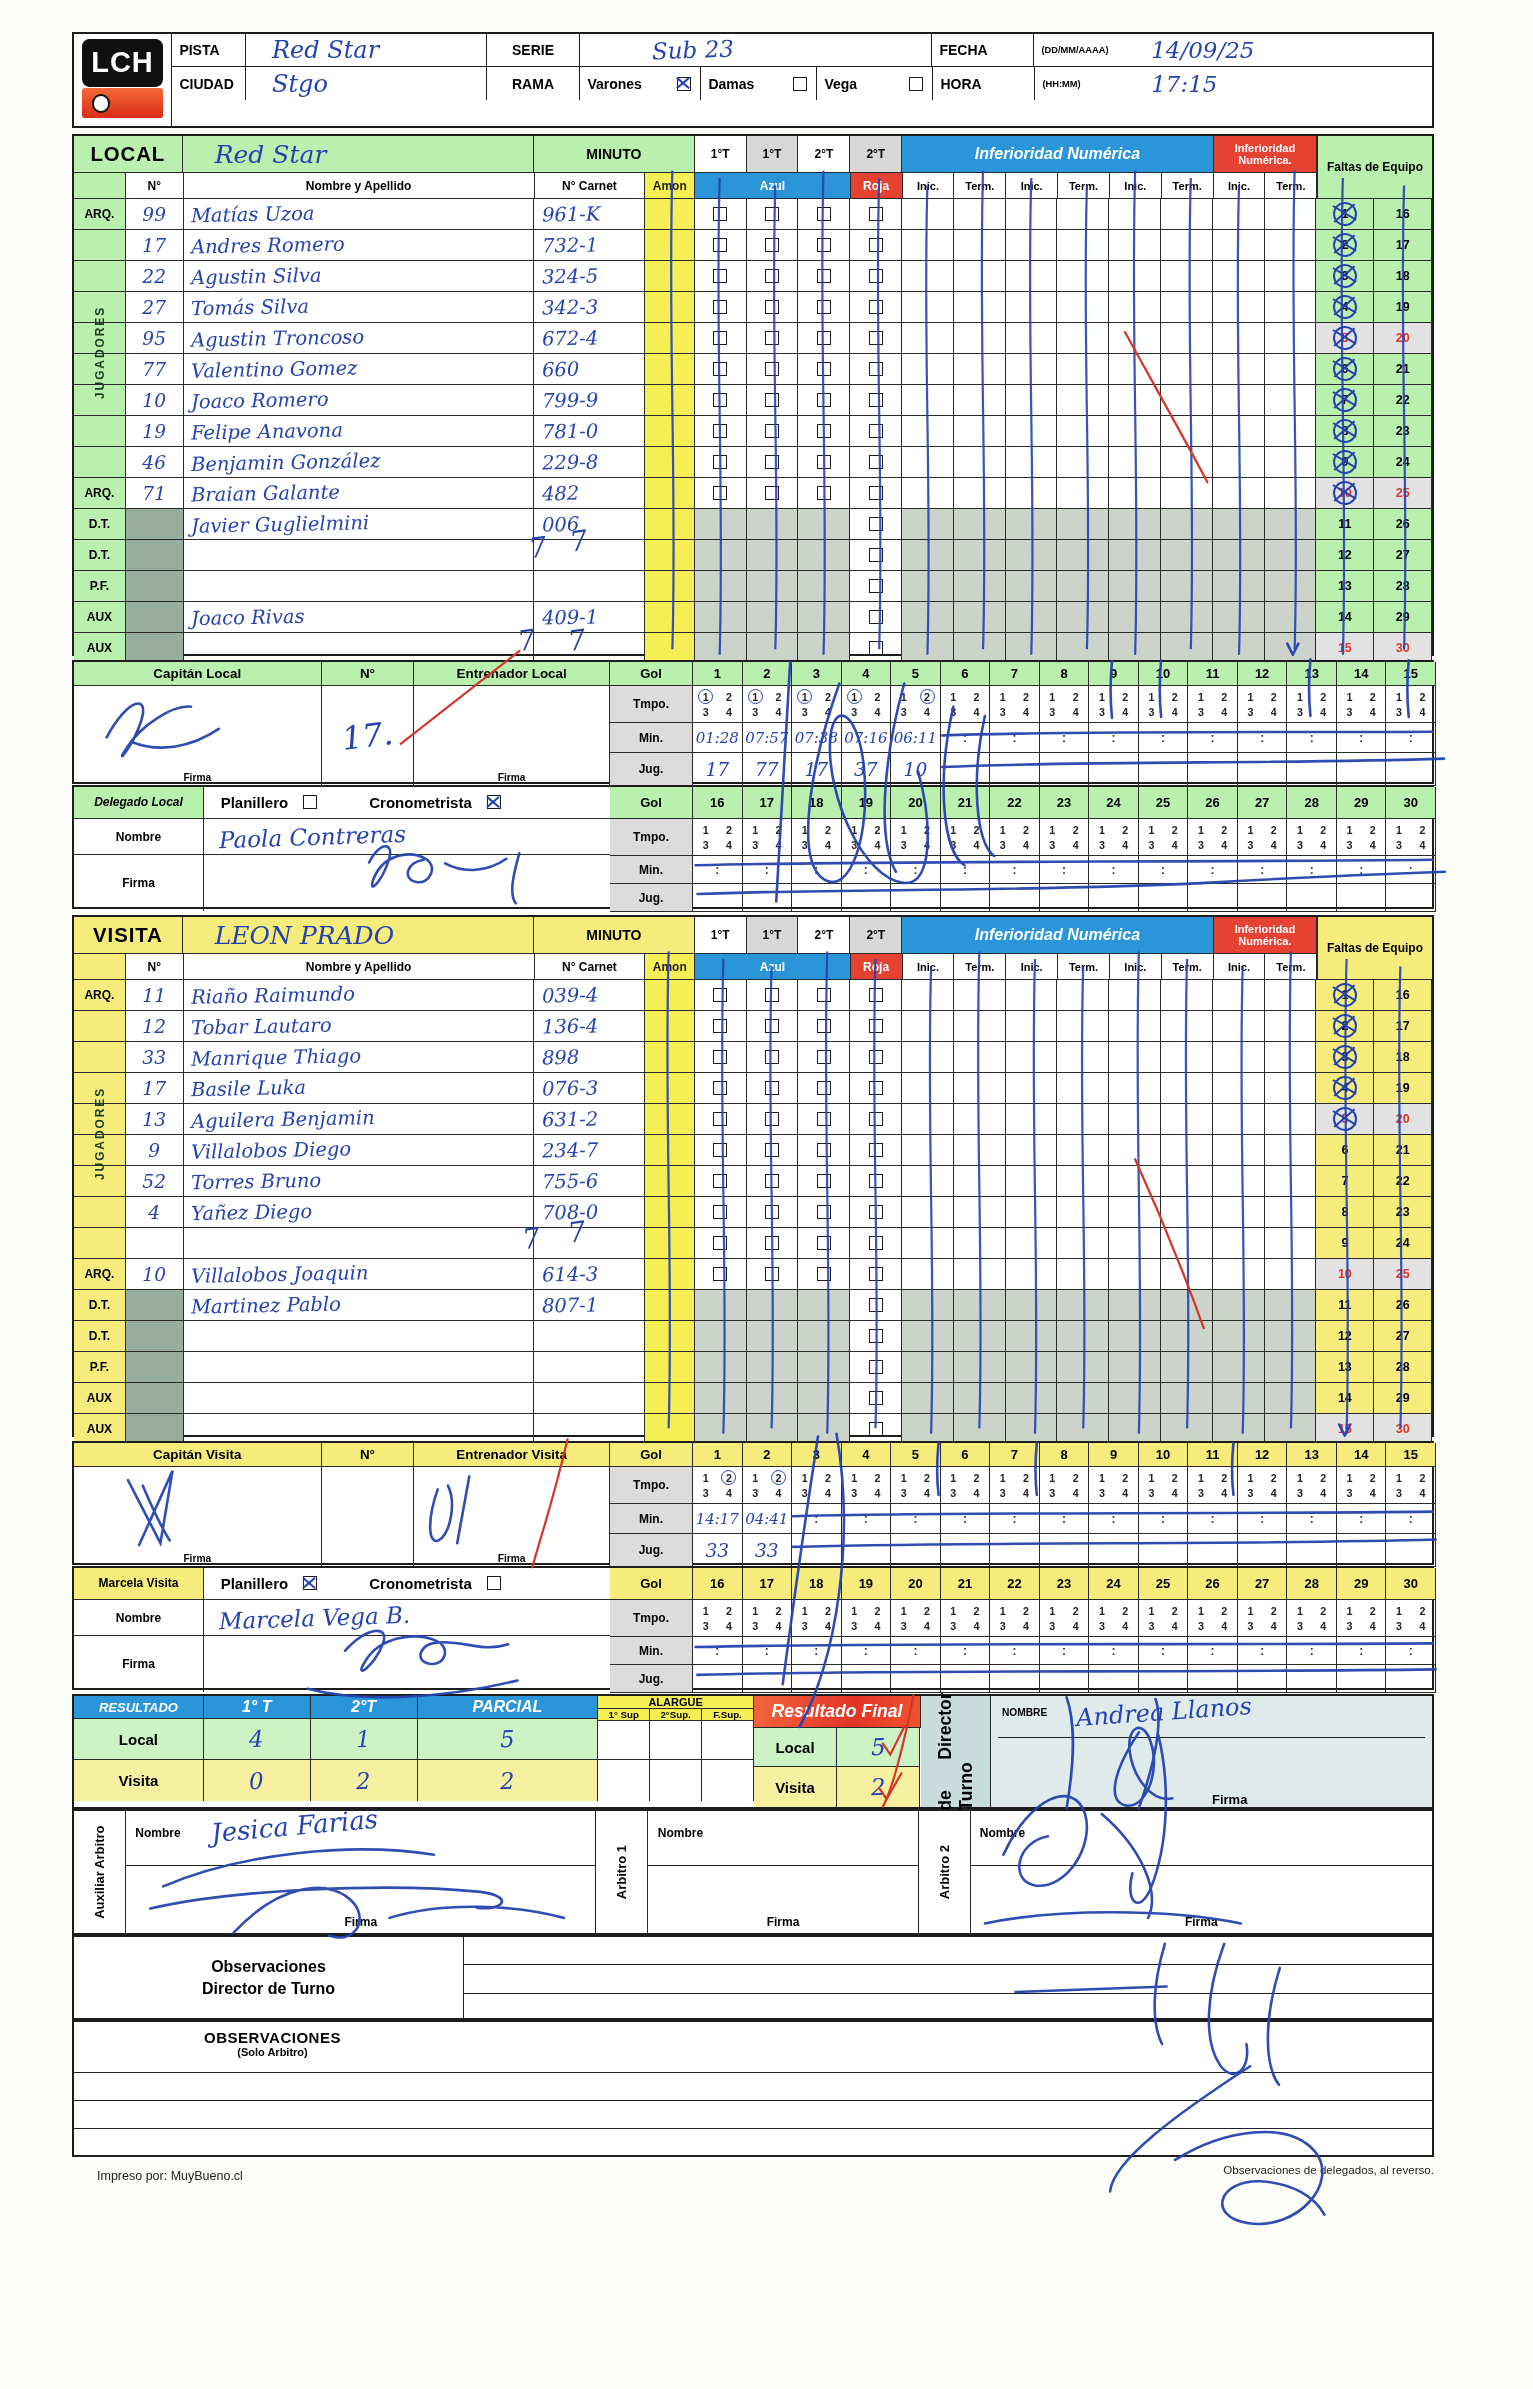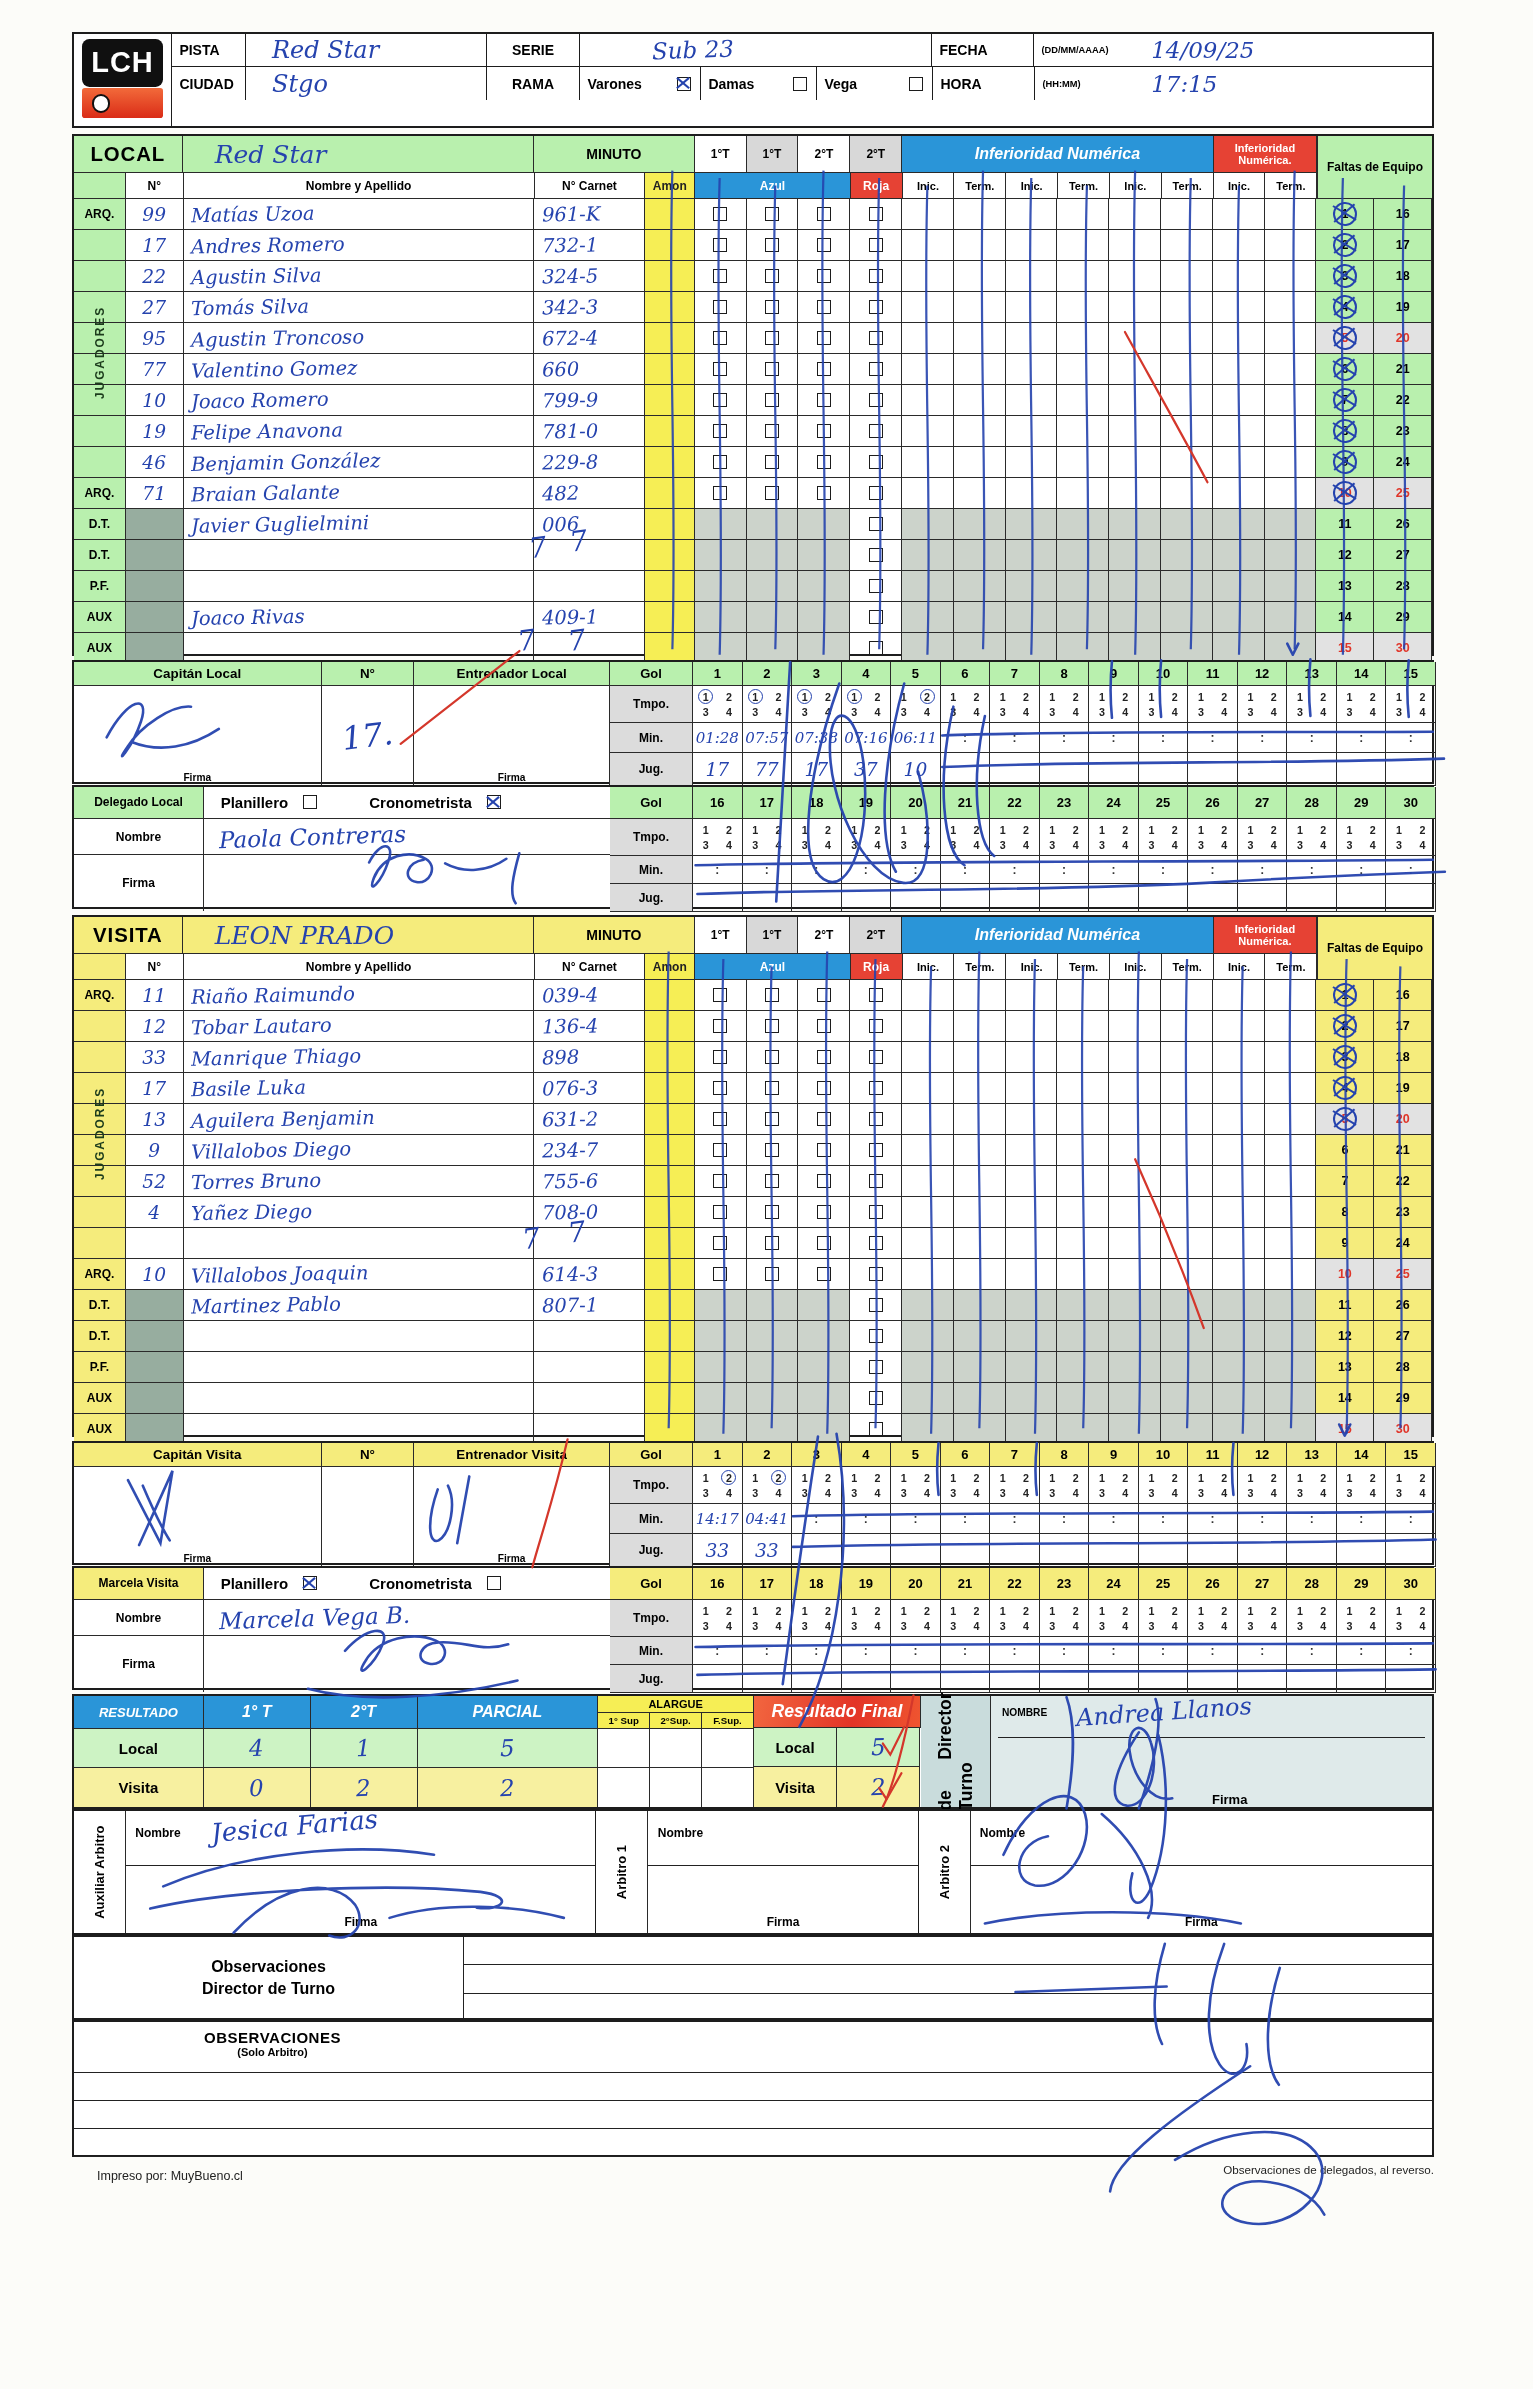--- a/index.html
+++ b/index.html
@@ -940,21 +940,21 @@
         <div class="gc"></div>
         <div class="gc"></div>
         <div class="gc"></div>
         <div class="gc"></div>
       </div>
   </div>
 
   <div class="sec cap" style="top:785px;">
     <div class="delegbox">
       <div class="dlc">
-        <div class="c g" style="height:32px;">Delegado Local</div>
+        <div class="c g" style="height:32px;font-style:italic;">Delegado Local</div>
         <div class="c" style="height:37px;font-weight:700;font-size:12px;">Nombre</div>
         <div class="c" style="height:56px;font-weight:700;font-size:12px;border-bottom:none;">Firma</div>
       </div>
       <div class="dcc">
         <div class="prow">
           <span>Planillero</span>
           <span class="box"></span>
           <span style="margin-left:37px;">Cronometrista</span>
           <span class="box checked"></span>
         </div>
@@ -2144,21 +2144,21 @@
         <div class="gc"></div>
         <div class="gc"></div>
         <div class="gc"></div>
         <div class="gc"></div>
         <div class="gc"></div>
       </div>
   </div>
 
   <div class="sec res">
     <div class="resL">
-      <div class="rr" style="height:33px;">
+      <div class="rr" style="height:23px;">
         <div class="rc bluecell" style="width:130px;font-size:13px;">RESULTADO</div>
         <div class="rc bluecell" style="width:107px;">1° T</div>
         <div class="rc bluecell" style="width:107px;">2°T</div>
         <div class="rc bluecell" style="width:181px;">PARCIAL</div>
         <div class="alwrap">
           <div class="alhdr">ALARGUE</div>
           <div class="alcols">
             <div class="alc">1° Sup</div>
             <div class="alc">2°Sup.</div>
             <div class="alc">F.Sup.</div>

